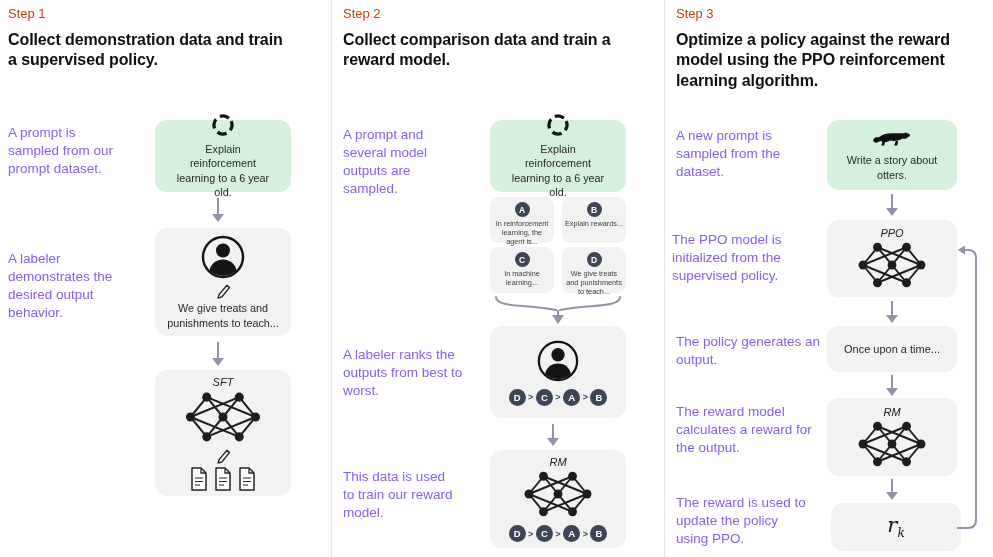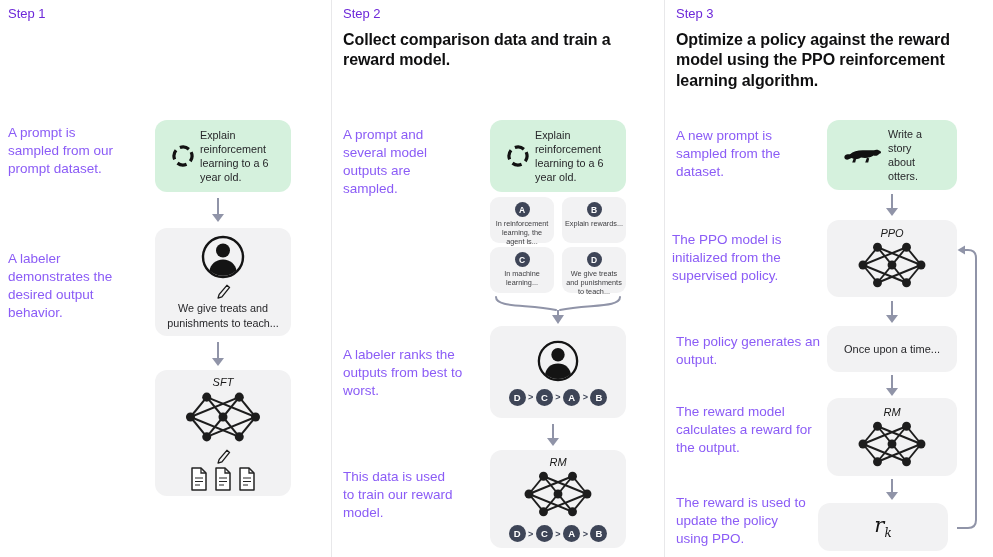--- a/index.html
+++ b/index.html
@@ -1,24 +1,24 @@
 <!DOCTYPE html>
 <html><head>
 <meta charset="utf-8">
 <style>
   html,body{margin:0;padding:0;background:#ffffff;}
   body{font-family:"Liberation Sans", sans-serif; -webkit-font-smoothing:antialiased;}
   #canvas{position:relative;width:993px;height:557px;background:#ffffff;overflow:hidden;}
   .abs{position:absolute;}
   .col{position:absolute;top:0;height:557px;}
   .divider{position:absolute;top:0;width:1px;height:557px;background:#e8e8ea;}
-  .steplabel{font-size:13px;color:#6d28d9;}
+  .steplabel{font-size:13px;color:#c2410c;}
   .title{font-size:16px;font-weight:700;color:#0f0f10;line-height:1.27;letter-spacing:-0.1px;}
   .p{font-size:13.5px;line-height:1.33;color:#8b5cf6;}
-  .gbox{background:#d5f1dd;border-radius:12px;display:flex;flex-direction:row;align-items:center;justify-content:center;gap:5px;text-align:left;box-sizing:border-box;padding:16px;}
+  .gbox{background:#d5f1dd;border-radius:12px;display:flex;flex-direction:column;align-items:center;justify-content:center;gap:5px;text-align:center;box-sizing:border-box;padding:16px;}
   .graybox{background:#f2f2f3;border-radius:12px;display:flex;flex-direction:column;align-items:center;justify-content:center;text-align:center;box-sizing:border-box;padding:6px;}
   .cap{font-size:10.8px;color:#27272a;line-height:1.3;}
   .mlabel{font-size:11px;color:#1a1a1a;margin-bottom:1px;font-style:italic;}
   .arrow-down{width:12px;}
   .arrow-down .line{position:absolute;left:5px;top:0;width:2px;background:#9094a8;}
   .arrow-down .head{position:absolute;left:0;bottom:0;width:0;height:0;border-left:6px solid transparent;border-right:6px solid transparent;border-top:8px solid #9094a8;}
   .badge{width:17px;height:17px;border-radius:50%;background:#3e4557;color:#fff;font-size:9.5px;font-weight:700;display:inline-flex;align-items:center;justify-content:center;flex:0 0 auto;}
   .gtsep{font-size:9px;font-weight:700;color:#3e4557;margin:0 2.5px;}
   .rankrow{display:flex;align-items:center;justify-content:center;margin-top:6px;}
   .card{position:absolute;width:64px;height:46px;background:#f2f2f3;border-radius:9px;display:flex;flex-direction:column;align-items:center;justify-content:flex-start;padding-top:5px;box-sizing:border-box;}
@@ -32,20 +32,21 @@
 </head>
 <body>
 
 <div id="canvas">
 
   <div class="divider" style="left:331px;"></div>
   <div class="divider" style="left:664px;"></div>
 
   <div class="col" style="left:0;width:331px;">
     <div class="abs steplabel" style="left:8px;top:6px;">Step 1</div>
+    <div class="abs title" style="left:8px;top:30px;width:280px;">Collect demonstration data and train a supervised policy.</div>
 
     <div class="abs p" style="left:8px;top:124px;width:122px;">A prompt is sampled from our prompt dataset.</div>
     <div class="abs p" style="left:8px;top:250px;width:128px;">A labeler demonstrates the desired output behavior.</div>
 
     <div class="abs gbox" style="left:155px;top:120px;width:136px;height:72px;">
       <span>
         <svg width="24" height="24" viewBox="0 0 24 24">
             <circle cx="12" cy="12" r="9" fill="none" stroke="#121212" stroke-width="3.2" stroke-dasharray="9.5 4.8" transform="rotate(-25 12 12)"></circle>
           </svg>
       </span>
@@ -340,21 +341,21 @@
           </g>
         </svg>
       </span>
     </div>
 
     <div class="abs arrow-down" style="left:218px;top:479px;height:21px;">
         <div class="line" style="height:14px;"></div>
         <div class="head"></div>
       </div>
 
-    <div class="abs rkbox" style="left:150px;top:503px;width:130px;height:48px;justify-content:center;">
+    <div class="abs rkbox" style="left:163px;top:503px;width:130px;height:48px;justify-content:center;">
       <span class="rk"><span>r</span><sub>k</sub></span>
     </div>
 
     <div class="abs" style="left:288px;top:240px;">
       <svg width="30" height="300" viewBox="0 0 30 300">
         <path d="M1,288 H12 Q20,288 20,280 V18 Q20,10 12,10 H9" fill="none" stroke="#9094a8" stroke-width="2"></path>
         <polygon points="9,5.5 9,14.5 1.5,10" fill="#9094a8"></polygon>
       </svg>
     </div>
   </div>

